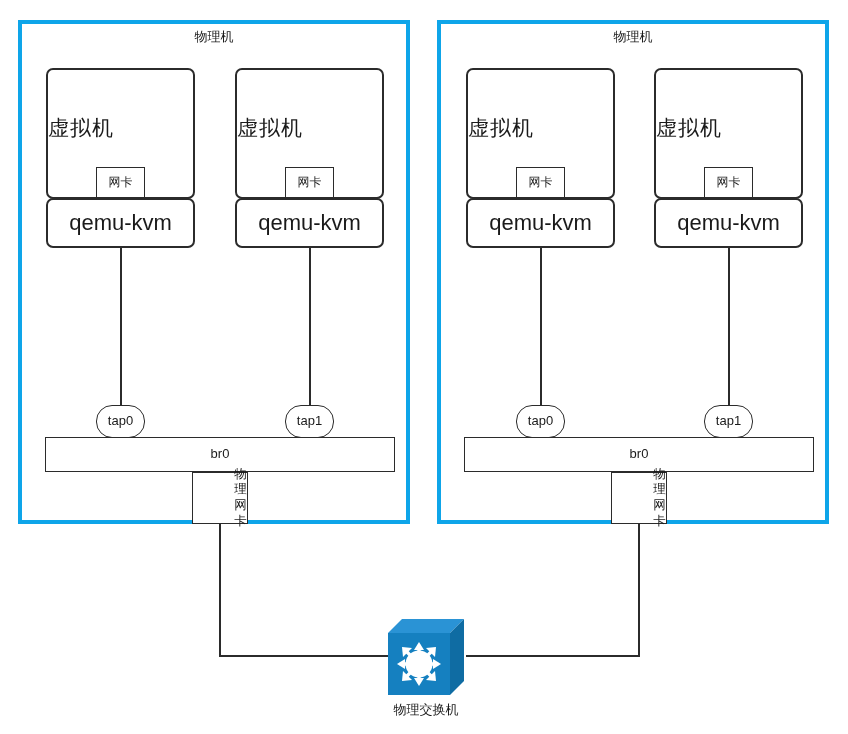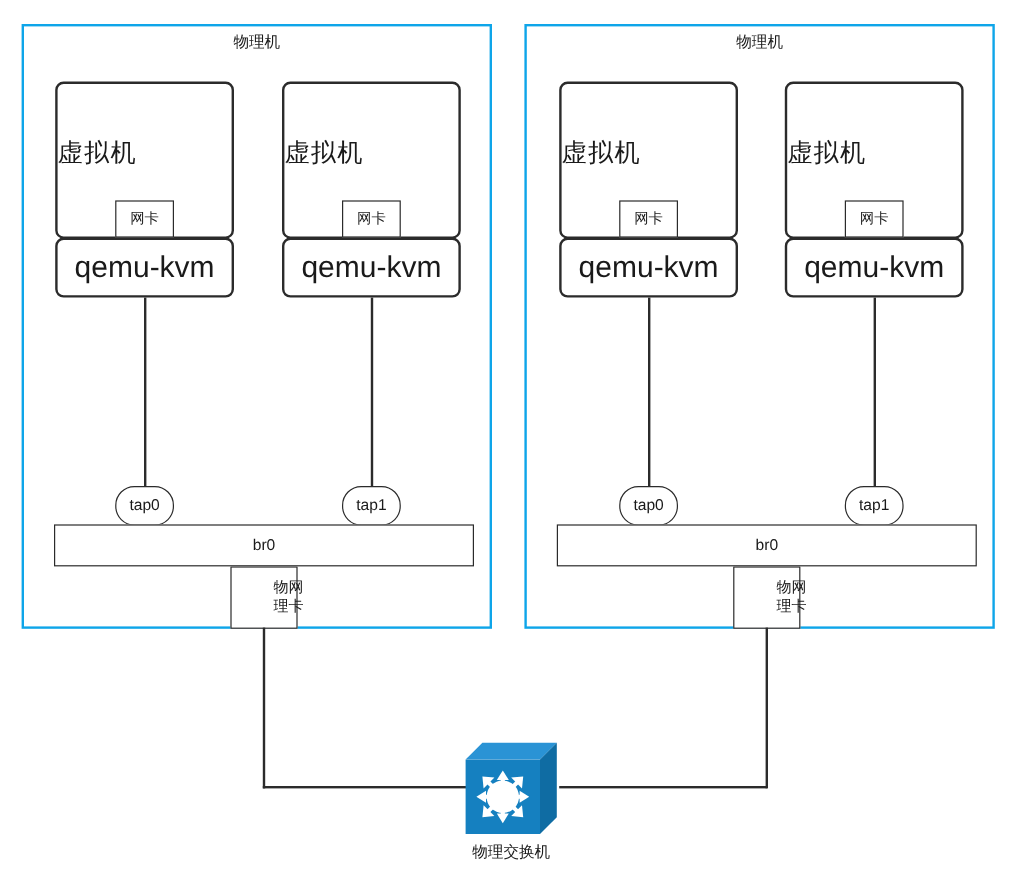--- a/index.html
+++ b/index.html
@@ -27,21 +27,21 @@
     border: 2px solid #2b2b2b;
     background: #ffffff;
     display: flex;
     align-items: center;
     justify-content: center;
     text-align: center;
     line-height: 1.15;
   }
 
   .host-box {
-    border: 2px solid #0ea5e9;
+    border: 4px solid #0ea5e9;
     background: #ffffff;
     display: block;
   }
   .host-title {
     position: absolute;
     top: 6px;
     left: 0;
     width: 100%;
     text-align: center;
     font-size: 13px;
@@ -61,34 +61,35 @@
     font-size: 21px;
     letter-spacing: 1px;
   }
 
   .nic-box {
     font-size: 12px;
     border-width: 1.6px;
   }
   .qemu-box {
     border-radius: 7px;
-    font-size: 25px;
+    font-size: 22px;
   }
   .tap-box {
     font-size: 13px;
     border-width: 1.6px;
     border-radius: 16px;
   }
   .br-box {
     font-size: 13px;
     border-width: 1.6px;
   }
   .phynic-box {
     font-size: 12.5px;
     border-width: 1.6px;
+    flex-direction: column;
     line-height: 1.25;
     padding-left: 41px;
   }
 
   
   .vline {
     position: absolute;
     width: 0;
     border-left: 2px solid #2b2b2b;
   }

